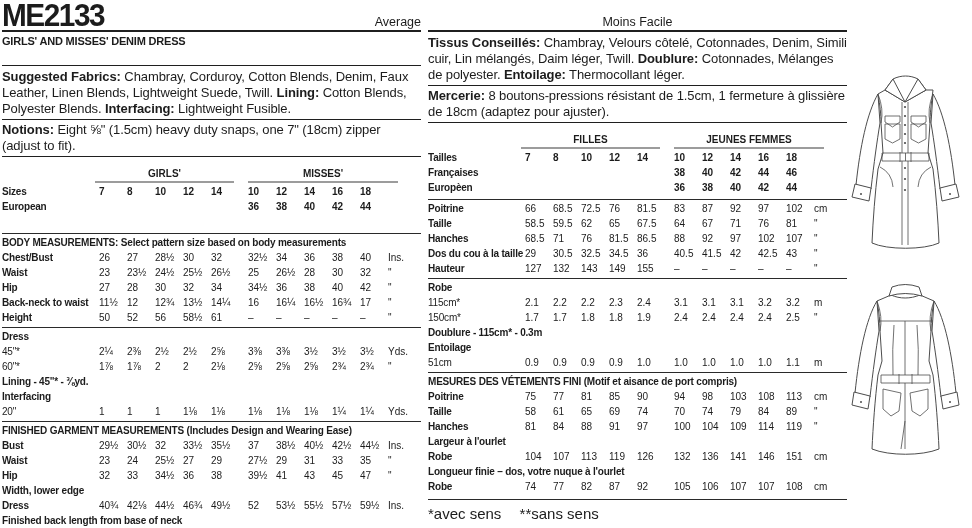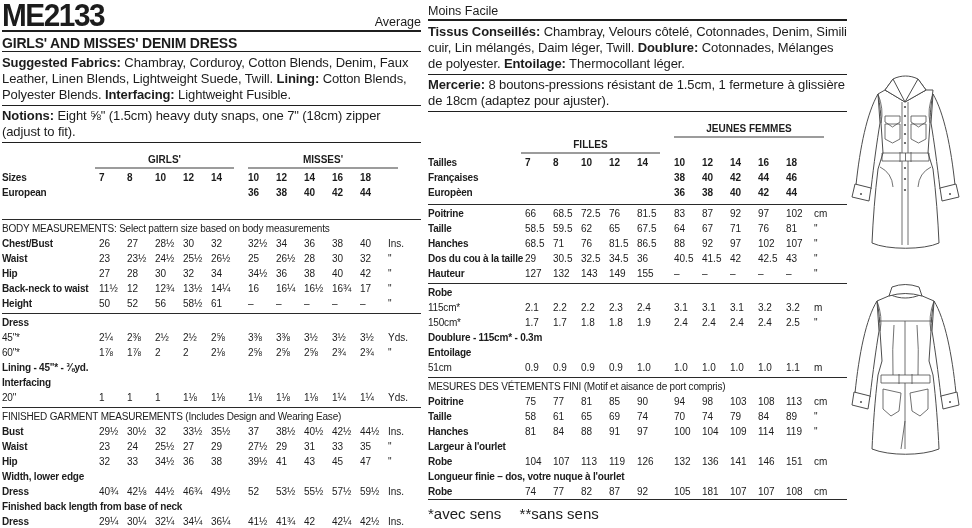--- a/index.html
+++ b/index.html
@@ -12,28 +12,28 @@
   .sheet { display:flex; width:804px; height:528px; padding:3px 0 6px 2px; }
   .col {
     width:419px; height:519px; display:flex; flex-direction:column;
     flex:0 0 auto;
   }
   .col-fr { margin-left:7px; }
   .masthead {
     display:flex; justify-content:space-between; align-items:flex-end;
     height:29px; border-bottom:2px solid #1f1f1f; padding-bottom:1px;
   }
-  .masthead.fr-head { justify-content:flex-start; }
+  .masthead.fr-head { justify-content:center; }
   .pattern-no {
     font-size:31px; font-weight:800; letter-spacing:-1.5px; line-height:26px;
     transform:scaleX(0.96); transform-origin:left bottom;
   }
   .difficulty { font-size:12.5px; line-height:14px; }
   .title-line {
-    font-weight:bold; font-size:14px; padding:3px 0 0;
+    font-weight:bold; font-size:11px; padding:3px 0 18px;
     border-bottom:1.5px solid #1f1f1f; letter-spacing:-0.2px; white-space:nowrap;
   }
   .para {
     font-size:13px; line-height:16px; padding:2.5px 0 2px;
     border-bottom:1.5px solid #1f1f1f; letter-spacing:-0.1px;
   }
   .tablewrap { margin-top:10px; }
   .trow {
     display:grid;
     grid-template-columns:97px 28px 28px 28px 28px 37px 28px 28px 28px 28px 28px auto;
@@ -45,21 +45,21 @@
     border-bottom:2px solid #9c9c9c; padding-bottom:1px;
   }
   .group-row .g0 { grid-column:2/7; margin-right:14px; margin-left:-4px; }
   .group-row .g1 { grid-column:7/12; margin-right:-10px; }
   .tlabel { font-weight:bold; white-space:nowrap; letter-spacing:-0.2px; }
   .tlabel.plain { font-weight:normal; }
   .tcell { white-space:nowrap; }
   .tcell.bold { font-weight:bold; }
   .tunit { white-space:nowrap; }
   .theading {
-    font-weight:normal; font-size:10px; line-height:14px; padding-top:1px;
+    font-weight:bold; font-size:10px; line-height:14px; padding-top:1px;
     white-space:nowrap; letter-spacing:-0.2px;
   }
   .rule { border-top:1.5px solid #2a2a2a; margin:2px 0 1px; height:0; }
   .sizes { min-height:47px; }
   .footline {
     margin-top:auto; border-top:1.5px solid #2a2a2a;
     padding-top:5px; font-size:15px;
   }
   .footline .fn { margin-right:14px; }
   .illustrations { width:122px; flex:0 0 auto; padding-top:14px; }
@@ -331,22 +331,22 @@
 
   <div class="col col-fr">
     <div class="masthead fr-head">
       <span class="difficulty">Moins Facile</span>
     </div>
     <div class="para"><b>Tissus Conseillés:</b><span> Chambray, Velours côtelé, Cotonnades, Denim, Simili cuir, Lin mélangés, Daim léger, Twill. </span><b>Doublure:</b><span> Cotonnades, Mélanges de polyester. </span><b>Entoilage:</b><span> Thermocollant léger.</span></div>
     <div class="para"><b>Mercerie:</b><span> 8 boutons-pressions résistant de 1.5cm, 1 fermeture à glissière de 18cm (adaptez pour ajuster).</span></div>
     <div class="tablewrap">
         <div class="trow group-row">
           <div></div>
+          <div class="group-span g0">FILLES</div>
           <div class="group-span g1">JEUNES FEMMES</div>
-          <div class="group-span g0">FILLES</div>
         </div>
         <div class="sizes">
           <div class="trow">
             <div class="tlabel">Tailles</div>
             <div class="tcell bold">7</div>
             <div class="tcell bold">8</div>
             <div class="tcell bold">10</div>
             <div class="tcell bold">12</div>
             <div class="tcell bold">14</div>
             <div class="tcell bold">10</div>
@@ -578,21 +578,21 @@
             <div class="tlabel">Longueur finie – dos, votre nuque à l'ourlet</div>
           </div>
           <div class="trow">
             <div class="tlabel">Robe</div>
             <div class="tcell">74</div>
             <div class="tcell">77</div>
             <div class="tcell">82</div>
             <div class="tcell">87</div>
             <div class="tcell">92</div>
             <div class="tcell">105</div>
-            <div class="tcell">181</div>
+            <div class="tcell">106</div>
             <div class="tcell">107</div>
             <div class="tcell">107</div>
             <div class="tcell">108</div>
             <div class="tunit">cm</div>
           </div>
         </div>
       </div>
     <div class="footline">
       <span class="fn">*avec sens</span>
       <span class="fn">**sans sens</span>

